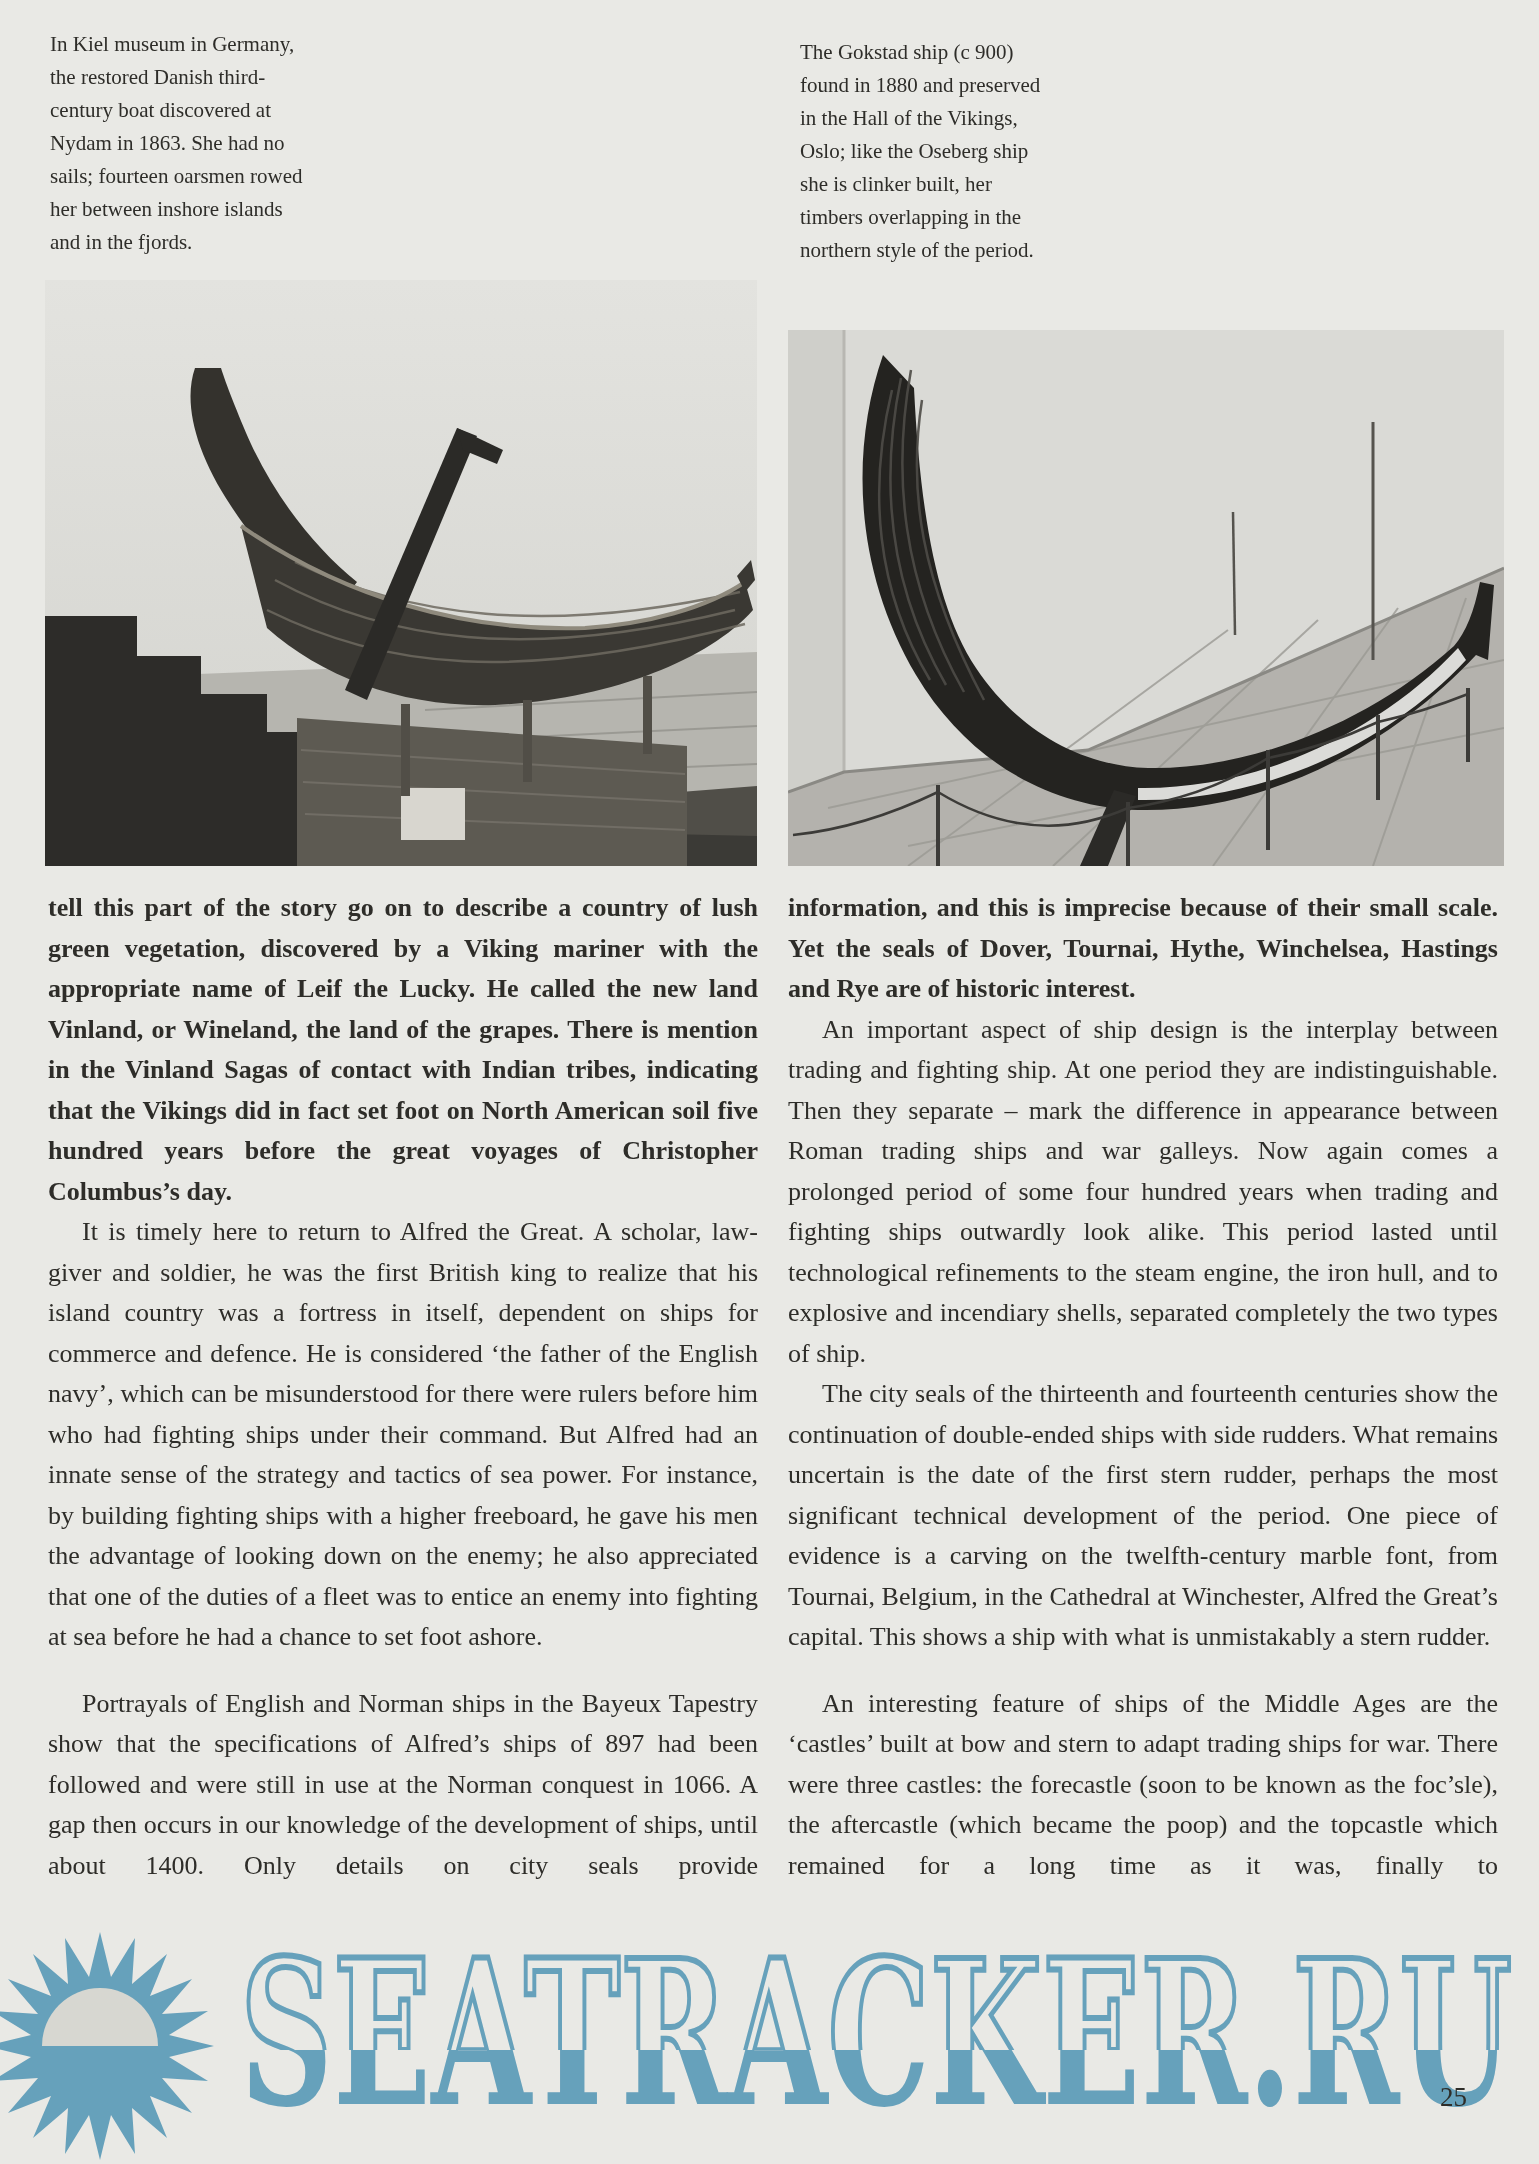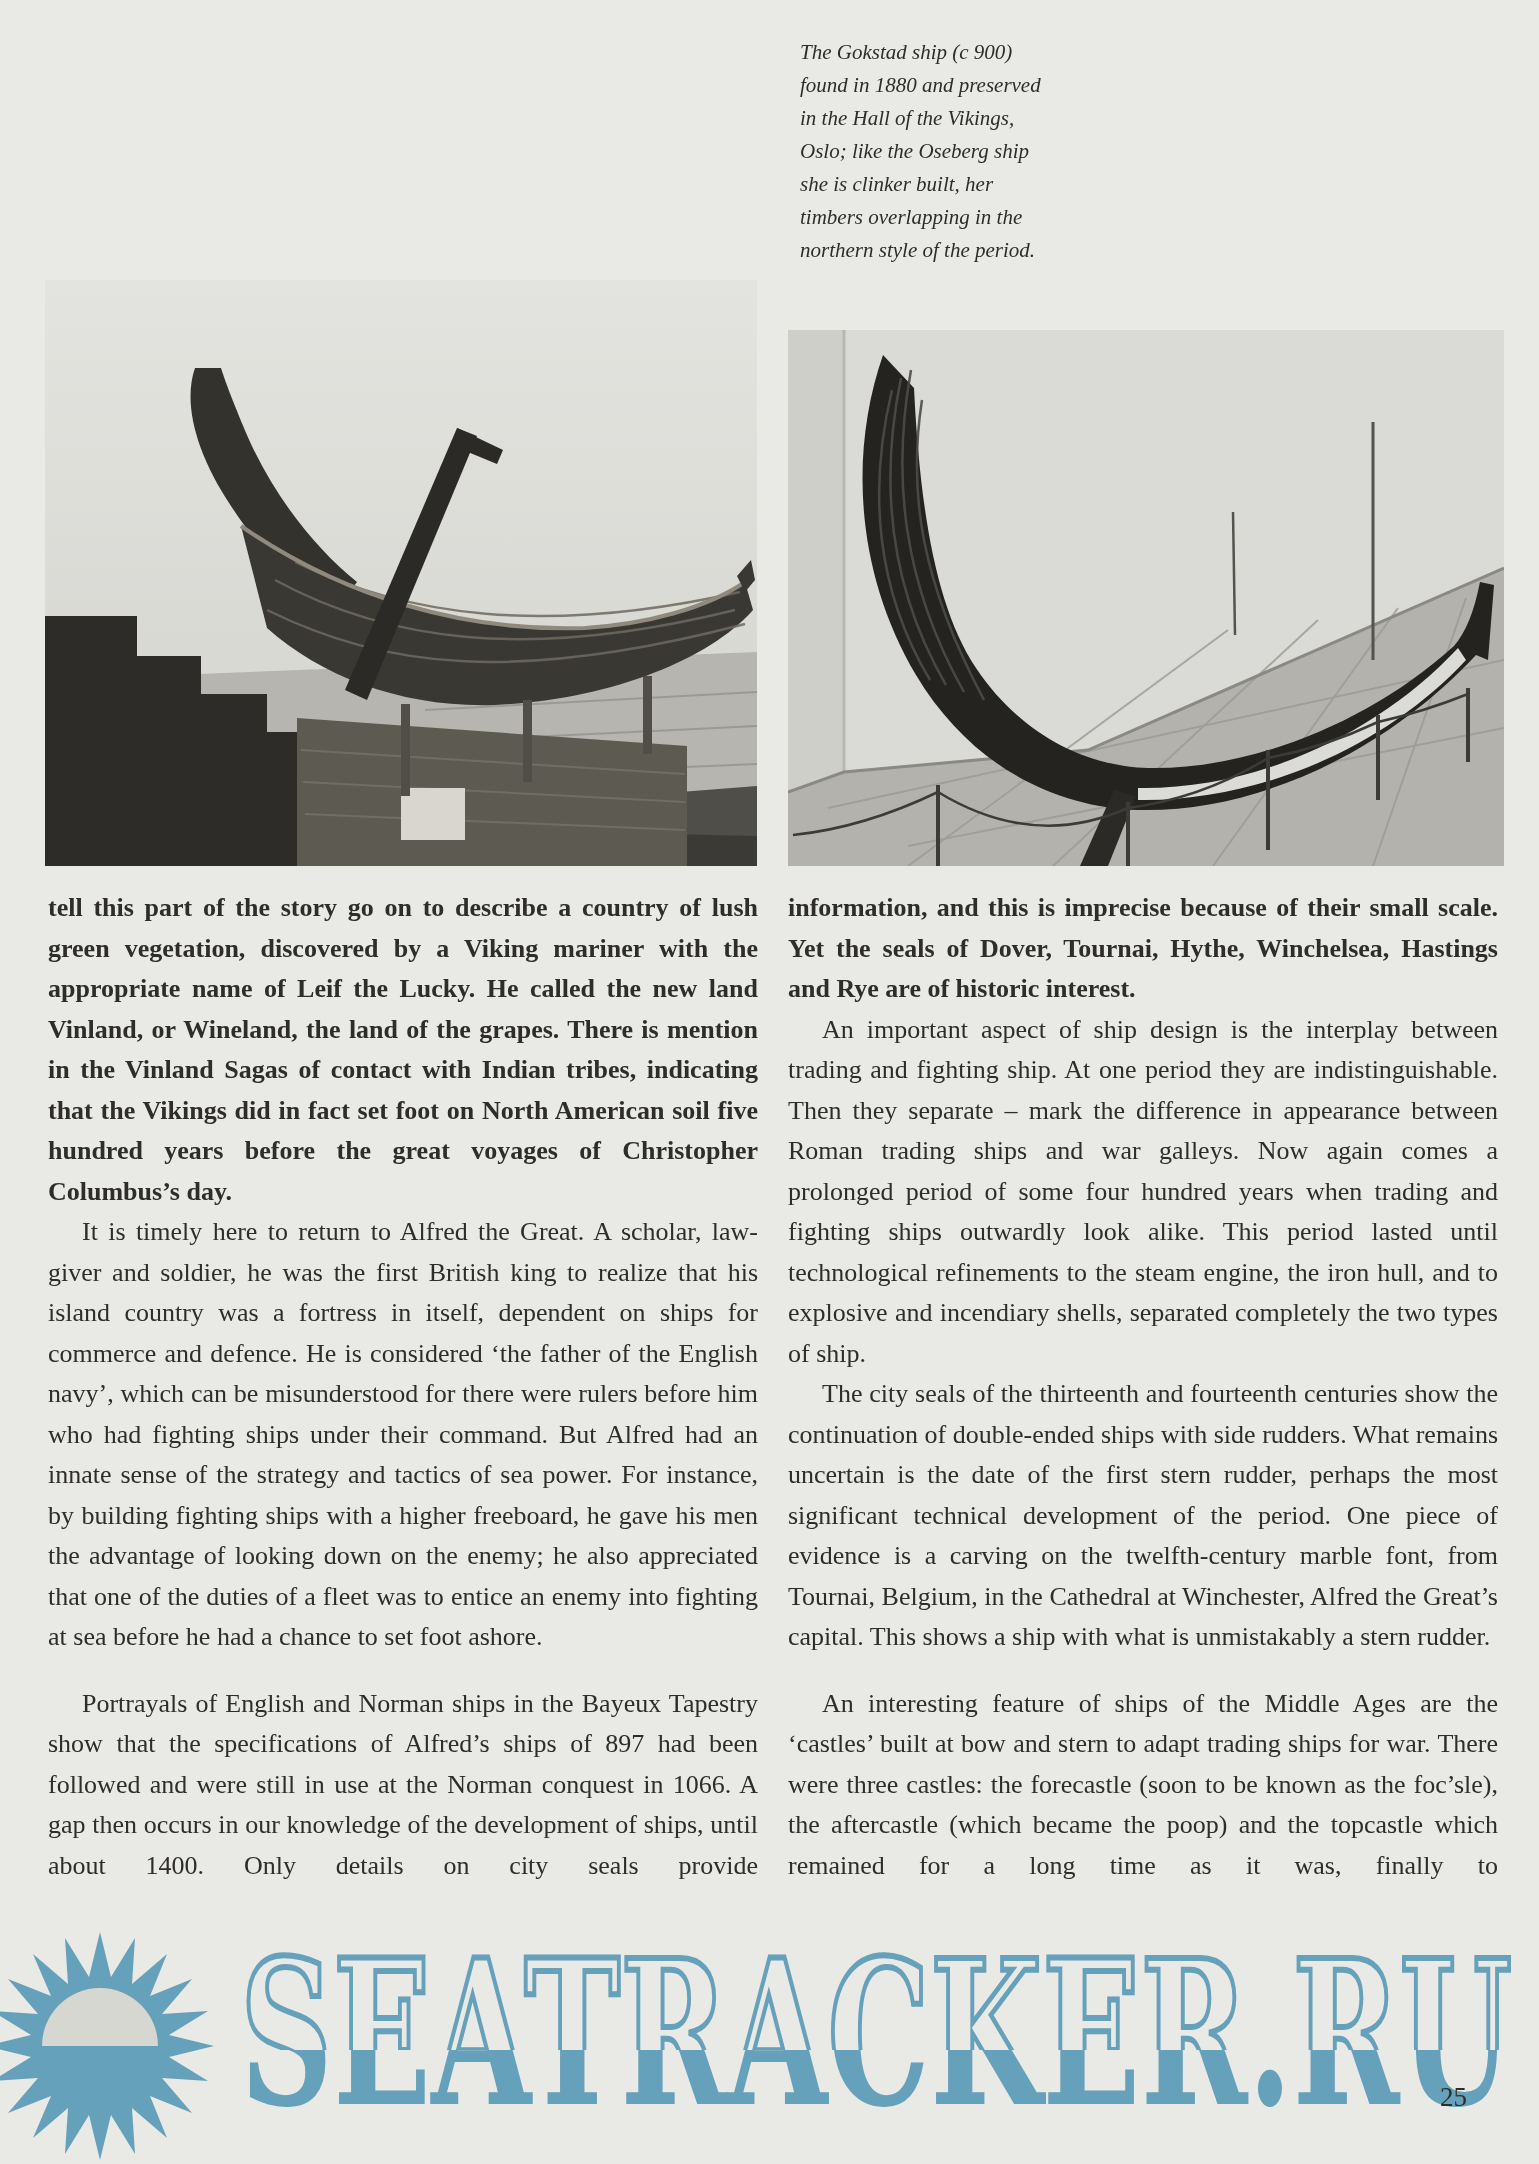--- a/index.html
+++ b/index.html
@@ -12,21 +12,21 @@
     overflow:hidden;
   }
   .caption{
     position:absolute;
     width:360px;
     font-size:21px;line-height:33px;
     white-space:pre-line;
     color:var(--ink,#2e2d29);
   }
   .caption-left{left:50px;top:28px;}
-  .caption-right{left:800px;top:36px;font-style:italic;}
+  .caption-right{left:800px;top:36px;}
   figure.photo{position:absolute;margin:0;padding:0;}
   figure.photo svg{display:block;}
   .col{
     position:absolute;
     width:710px;
     font-size:26px;line-height:40.5px;
     text-align:justify;
   }
   .col p{margin:0;text-indent:34px;}
   .col p.noindent{text-indent:0;font-weight:bold;}
@@ -51,20 +51,27 @@
     font-family:"DejaVu Serif", serif;
     font-weight:bold;
   }
   .wm-dome{fill:var(--paper,#e9e9e5);}
 </style>
 </head>
 <body>
 
 <div class="page">
 
+  <div class="caption caption-left">In Kiel museum in Germany,
+the restored Danish third-
+century boat discovered at
+Nydam in 1863. She had no
+sails; fourteen oarsmen rowed
+her between inshore islands
+and in the fjords.</div>
   <div class="caption caption-right">The Gokstad ship (c 900)
 found in 1880 and preserved
 in the Hall of the Vikings,
 Oslo; like the Oseberg ship
 she is clinker built, her
 timbers overlapping in the
 northern style of the period.</div>
 
   <figure class="photo" style="left:45px;top:280px;">
     <svg width="712" height="586" viewBox="0 0 712 586">

